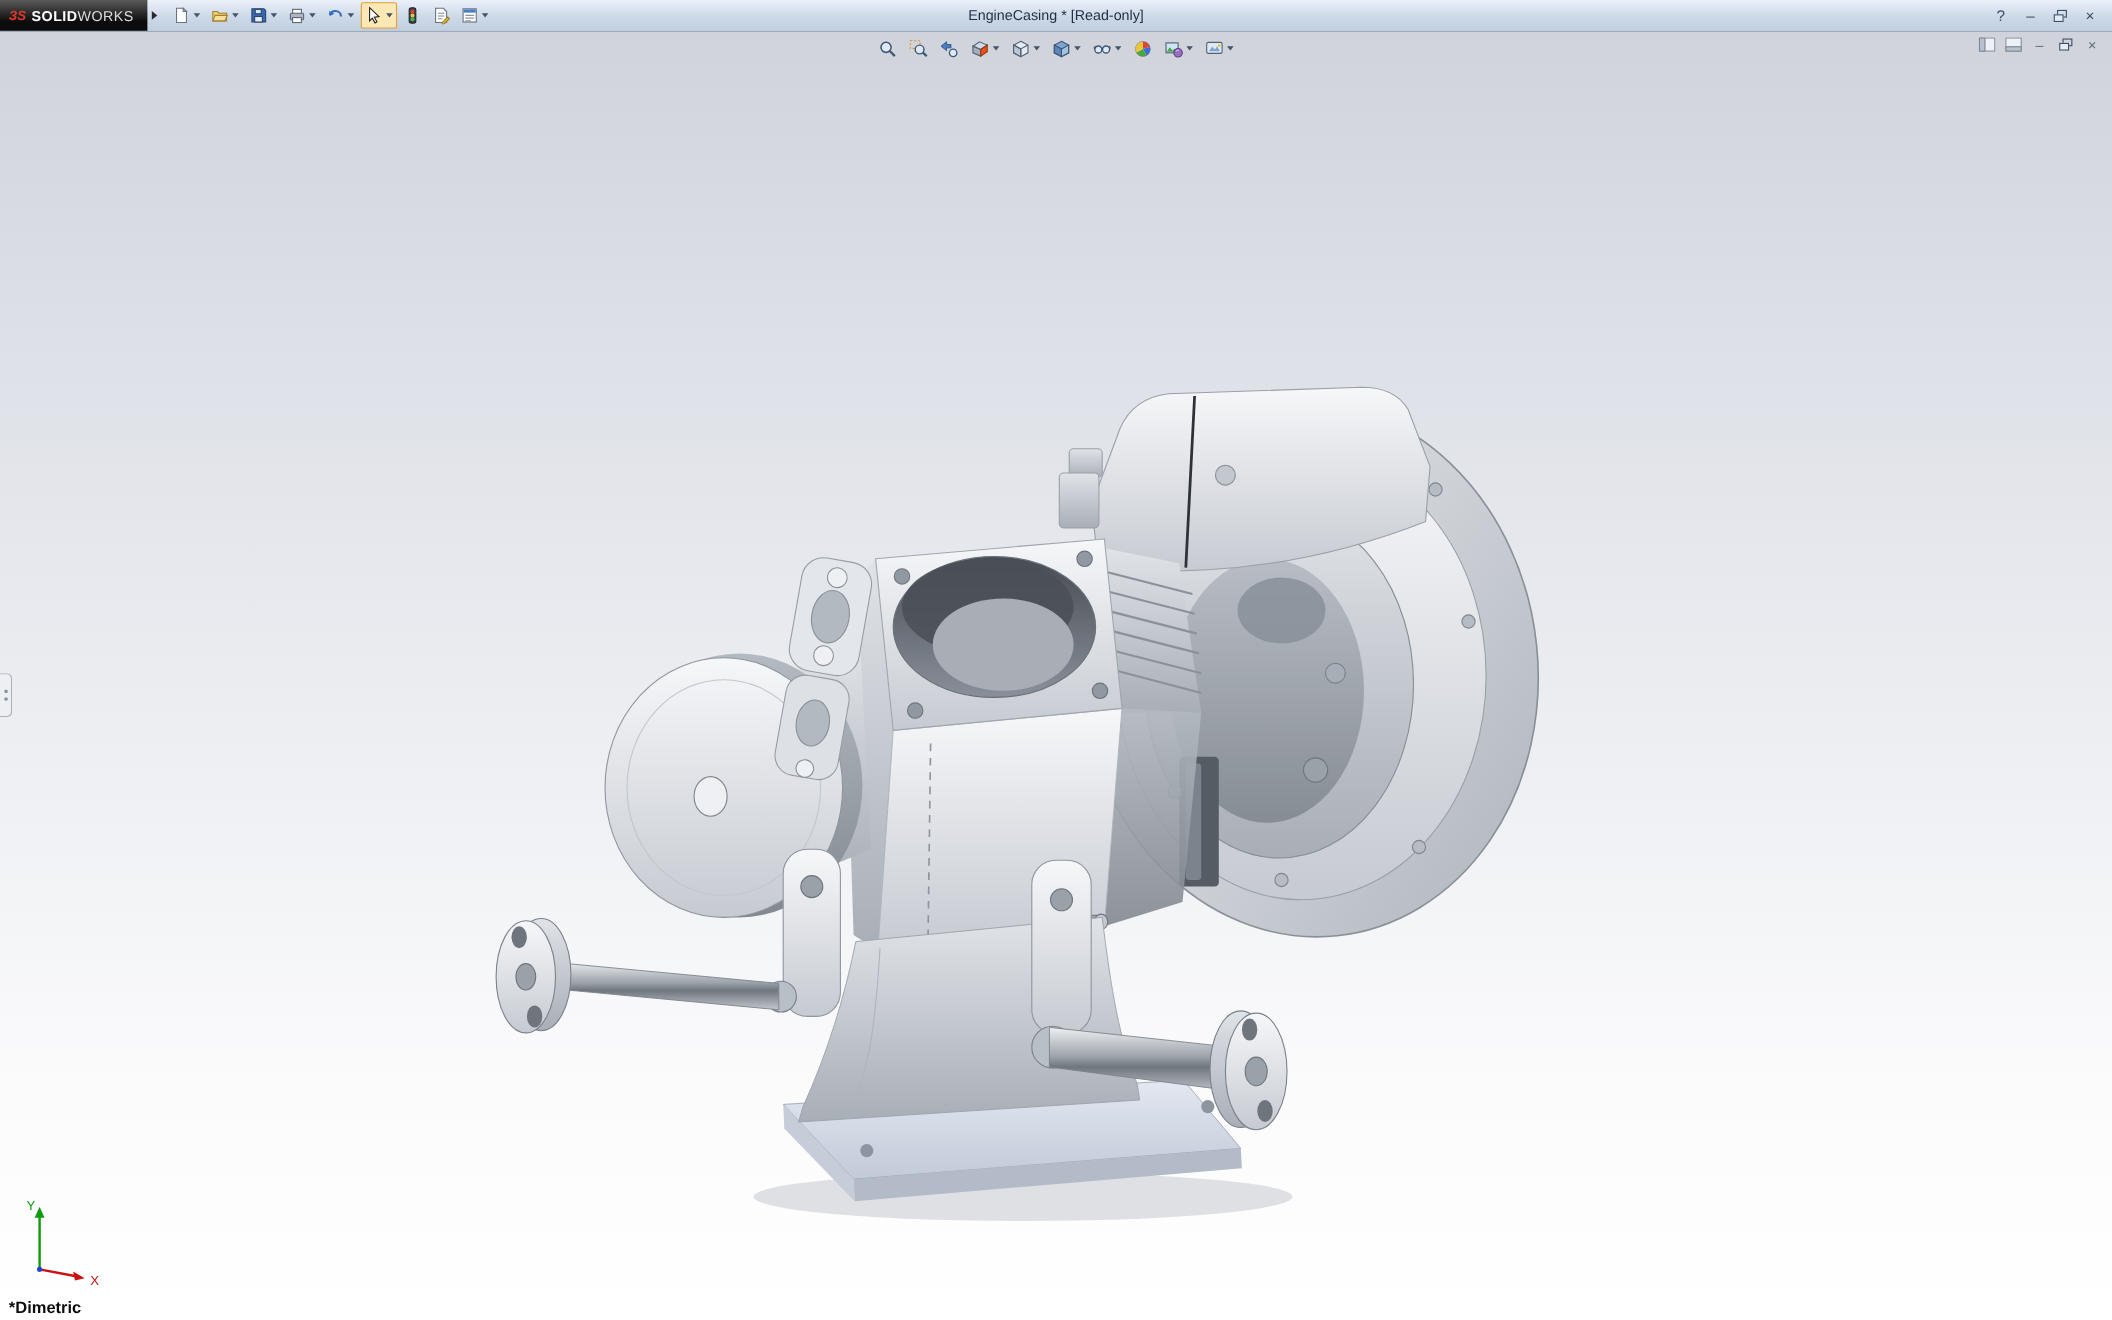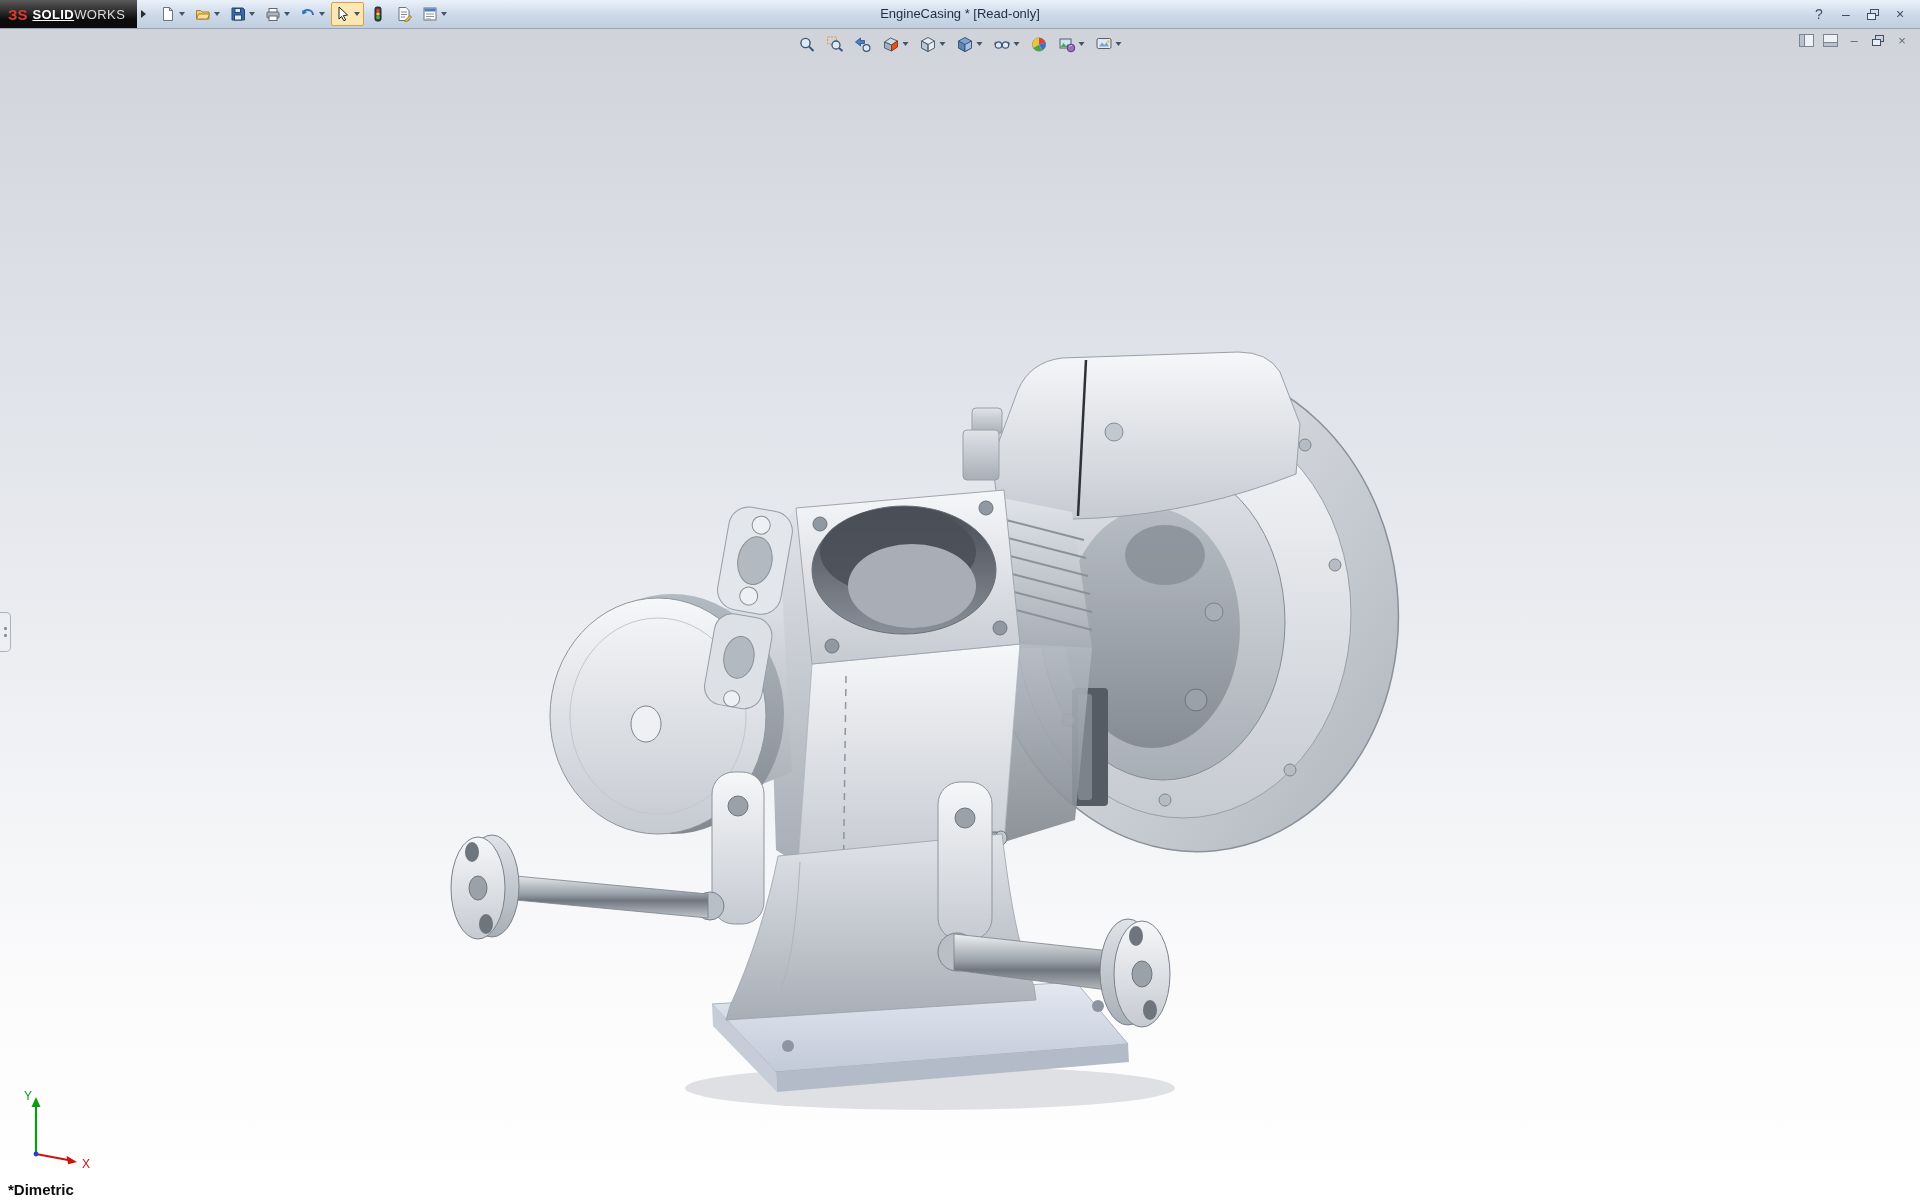--- a/index.html
+++ b/index.html
@@ -3,23 +3,23 @@
 <meta charset="utf-8">
 <style>
   html,body{margin:0;padding:0;}
   body{width:1920px;height:1200px;position:relative;overflow:hidden;
        font-family:"Liberation Sans", sans-serif;background:#fff;-webkit-font-smoothing:antialiased;}
   
   .titlebar{position:absolute;top:0;left:0;right:0;height:28px;display:flex;align-items:center;
     background:linear-gradient(#eaf1fa,#cdd9e8 55%,#c0cede);border-bottom:1px solid #97a5b9;z-index:30;}
   .logo{height:28px;display:flex;align-items:center;gap:5px;padding:0 12px 0 8px;
     background:linear-gradient(#5a5a5a,#0c0c0c 70%);}
-  .logo-glyph{color:#e0392e;font-weight:bold;font-size:15px;line-height:1;}
+  .logo-glyph{color:#e0392e;font-weight:bold;font-style:italic;font-size:12px;line-height:1;}
   .brand{color:#fff;font-size:13px;letter-spacing:.4px;line-height:1;}
-  .brand .b1{font-weight:bold;text-decoration:underline;}
+  .brand .b1{font-weight:bold;}
   .brand .b2{font-weight:normal;color:#dcdcdc;}
   .menu-arrow{width:0;height:0;border-top:4px solid transparent;border-bottom:4px solid transparent;
     border-left:5px solid #2b2b2b;margin:0 6px 0 4px;}
   .tools{display:flex;align-items:center;gap:2px;margin-left:4px;z-index:2;}
   .tb{display:flex;align-items:center;height:24px;padding:2px 3px;border:1px solid transparent;
     background:transparent;border-radius:2px;cursor:default;}
   .tb.active{background:#fce8b4;border-color:#dfa03a;}
   .tb svg{display:block;}
   .dd{width:0;height:0;border-left:3px solid transparent;border-right:3px solid transparent;
     border-top:4px solid #44546a;margin-left:3px;}

